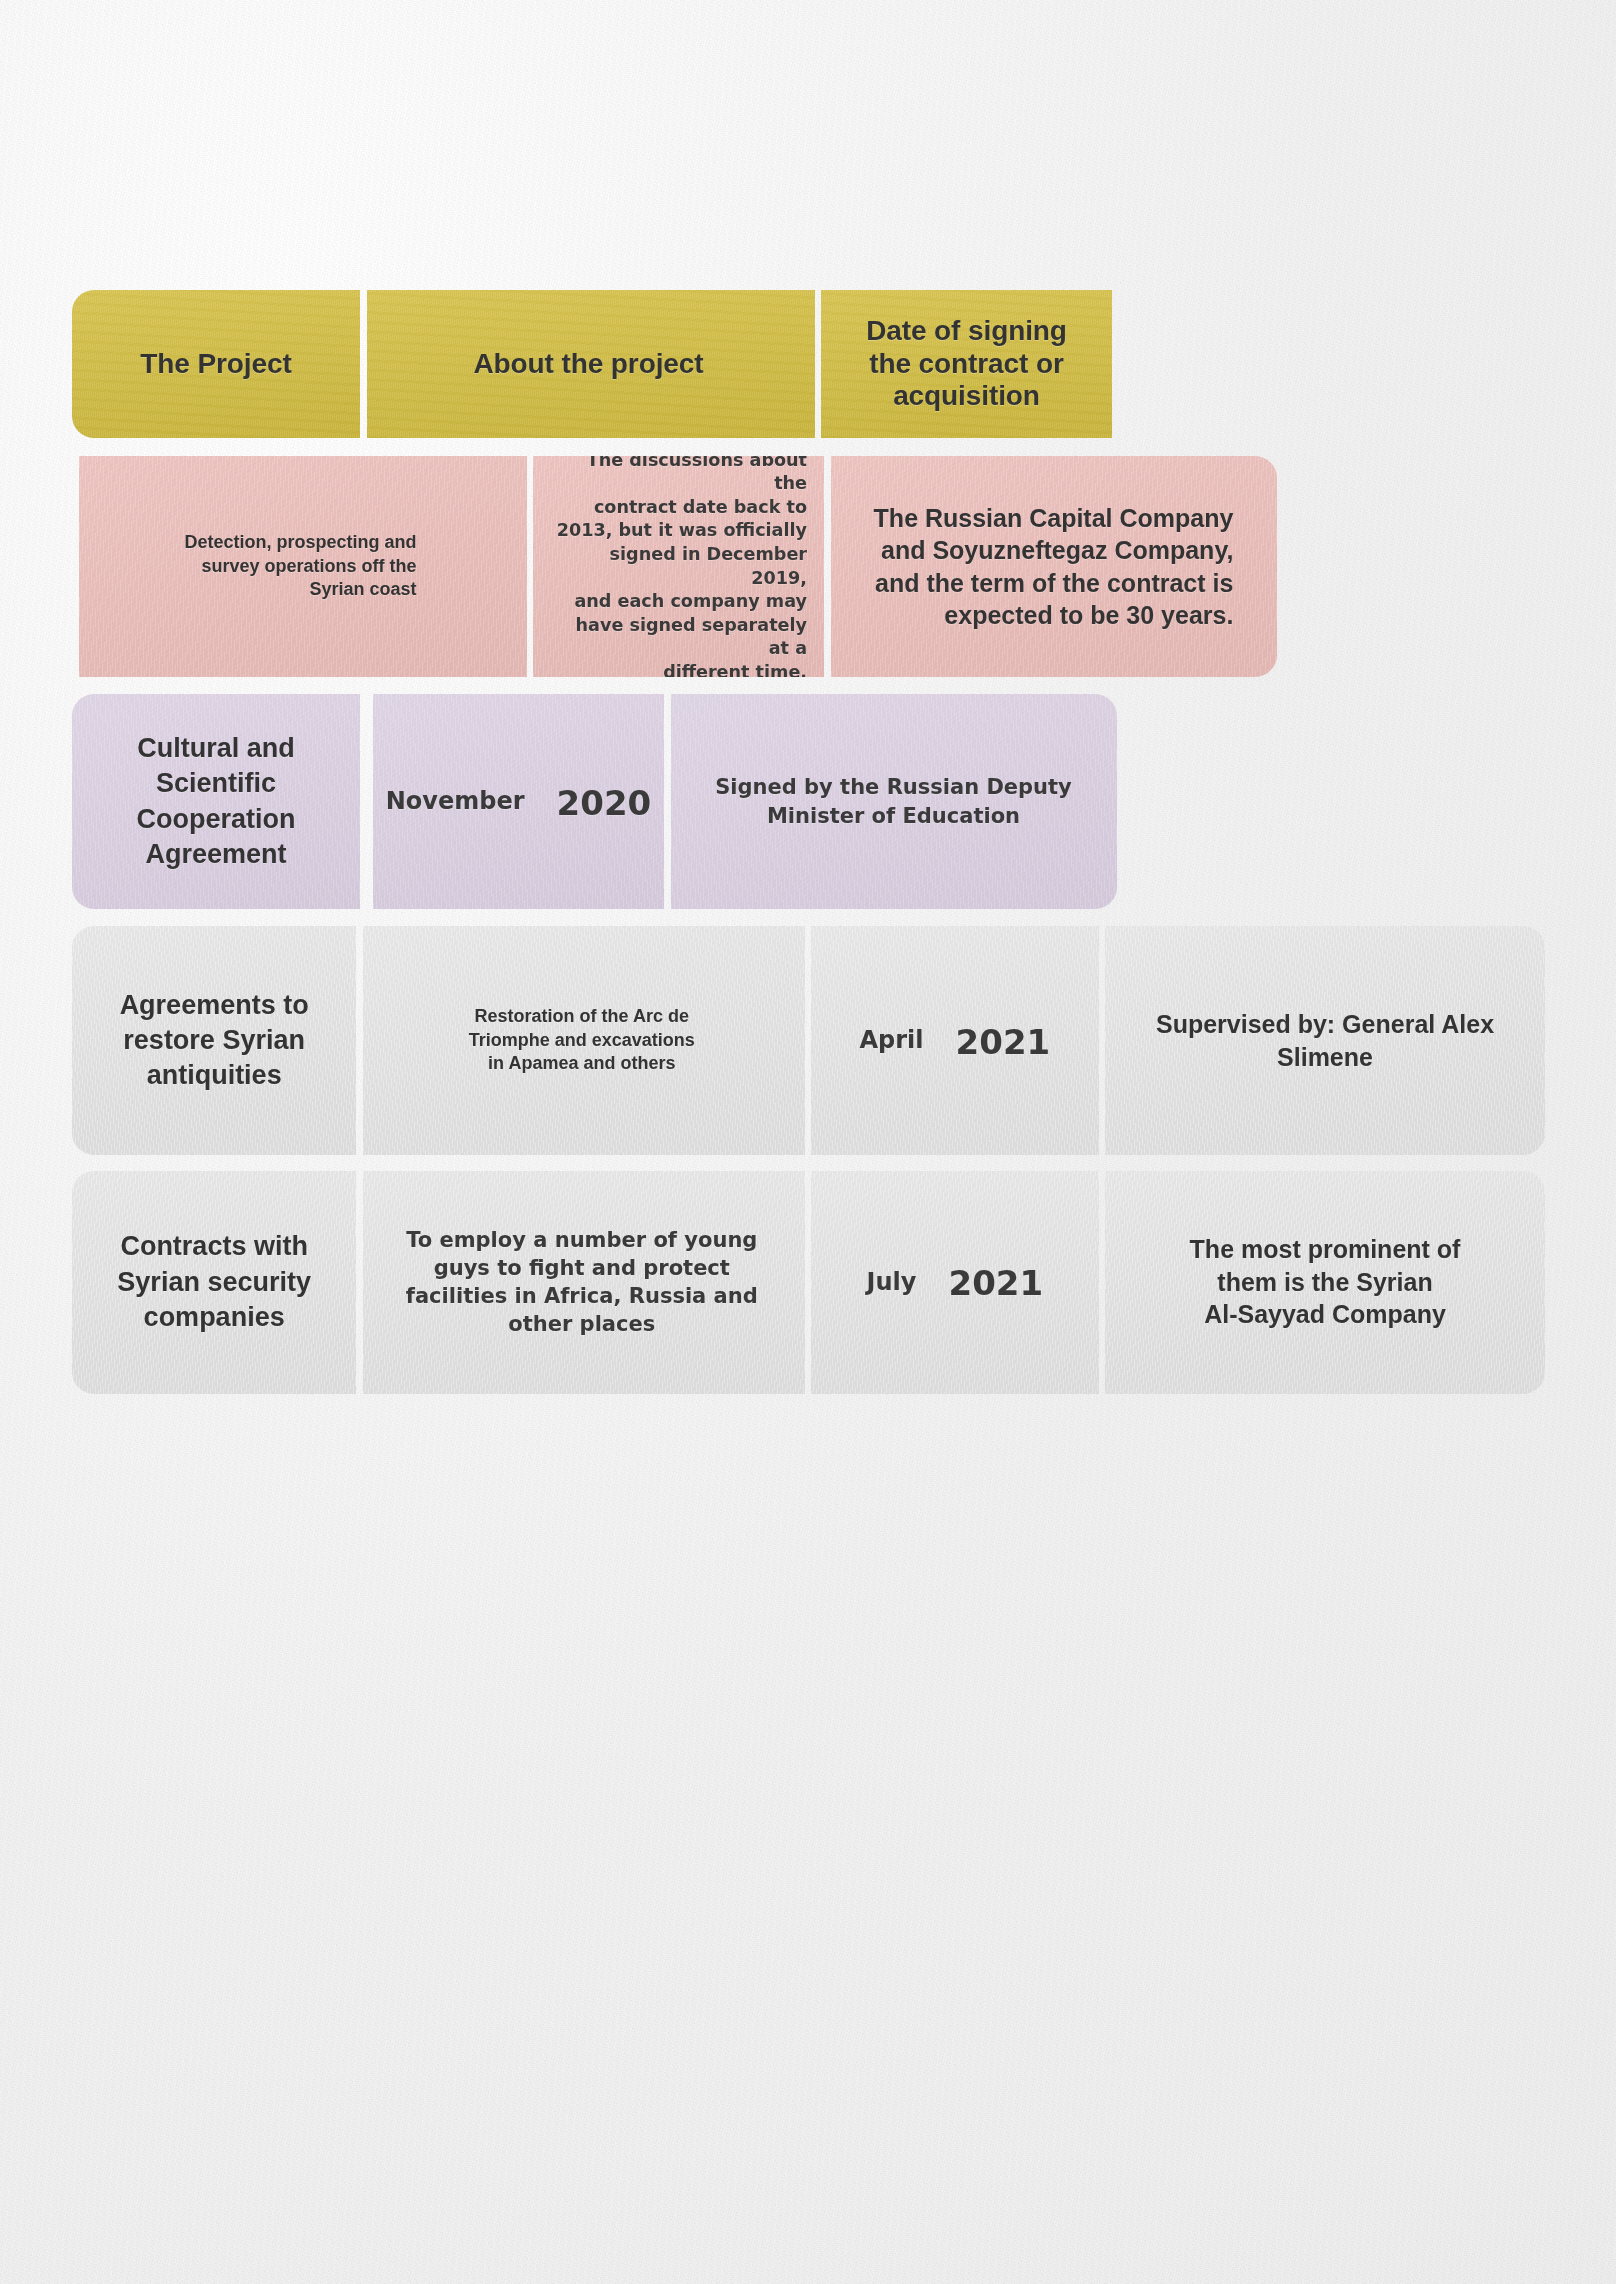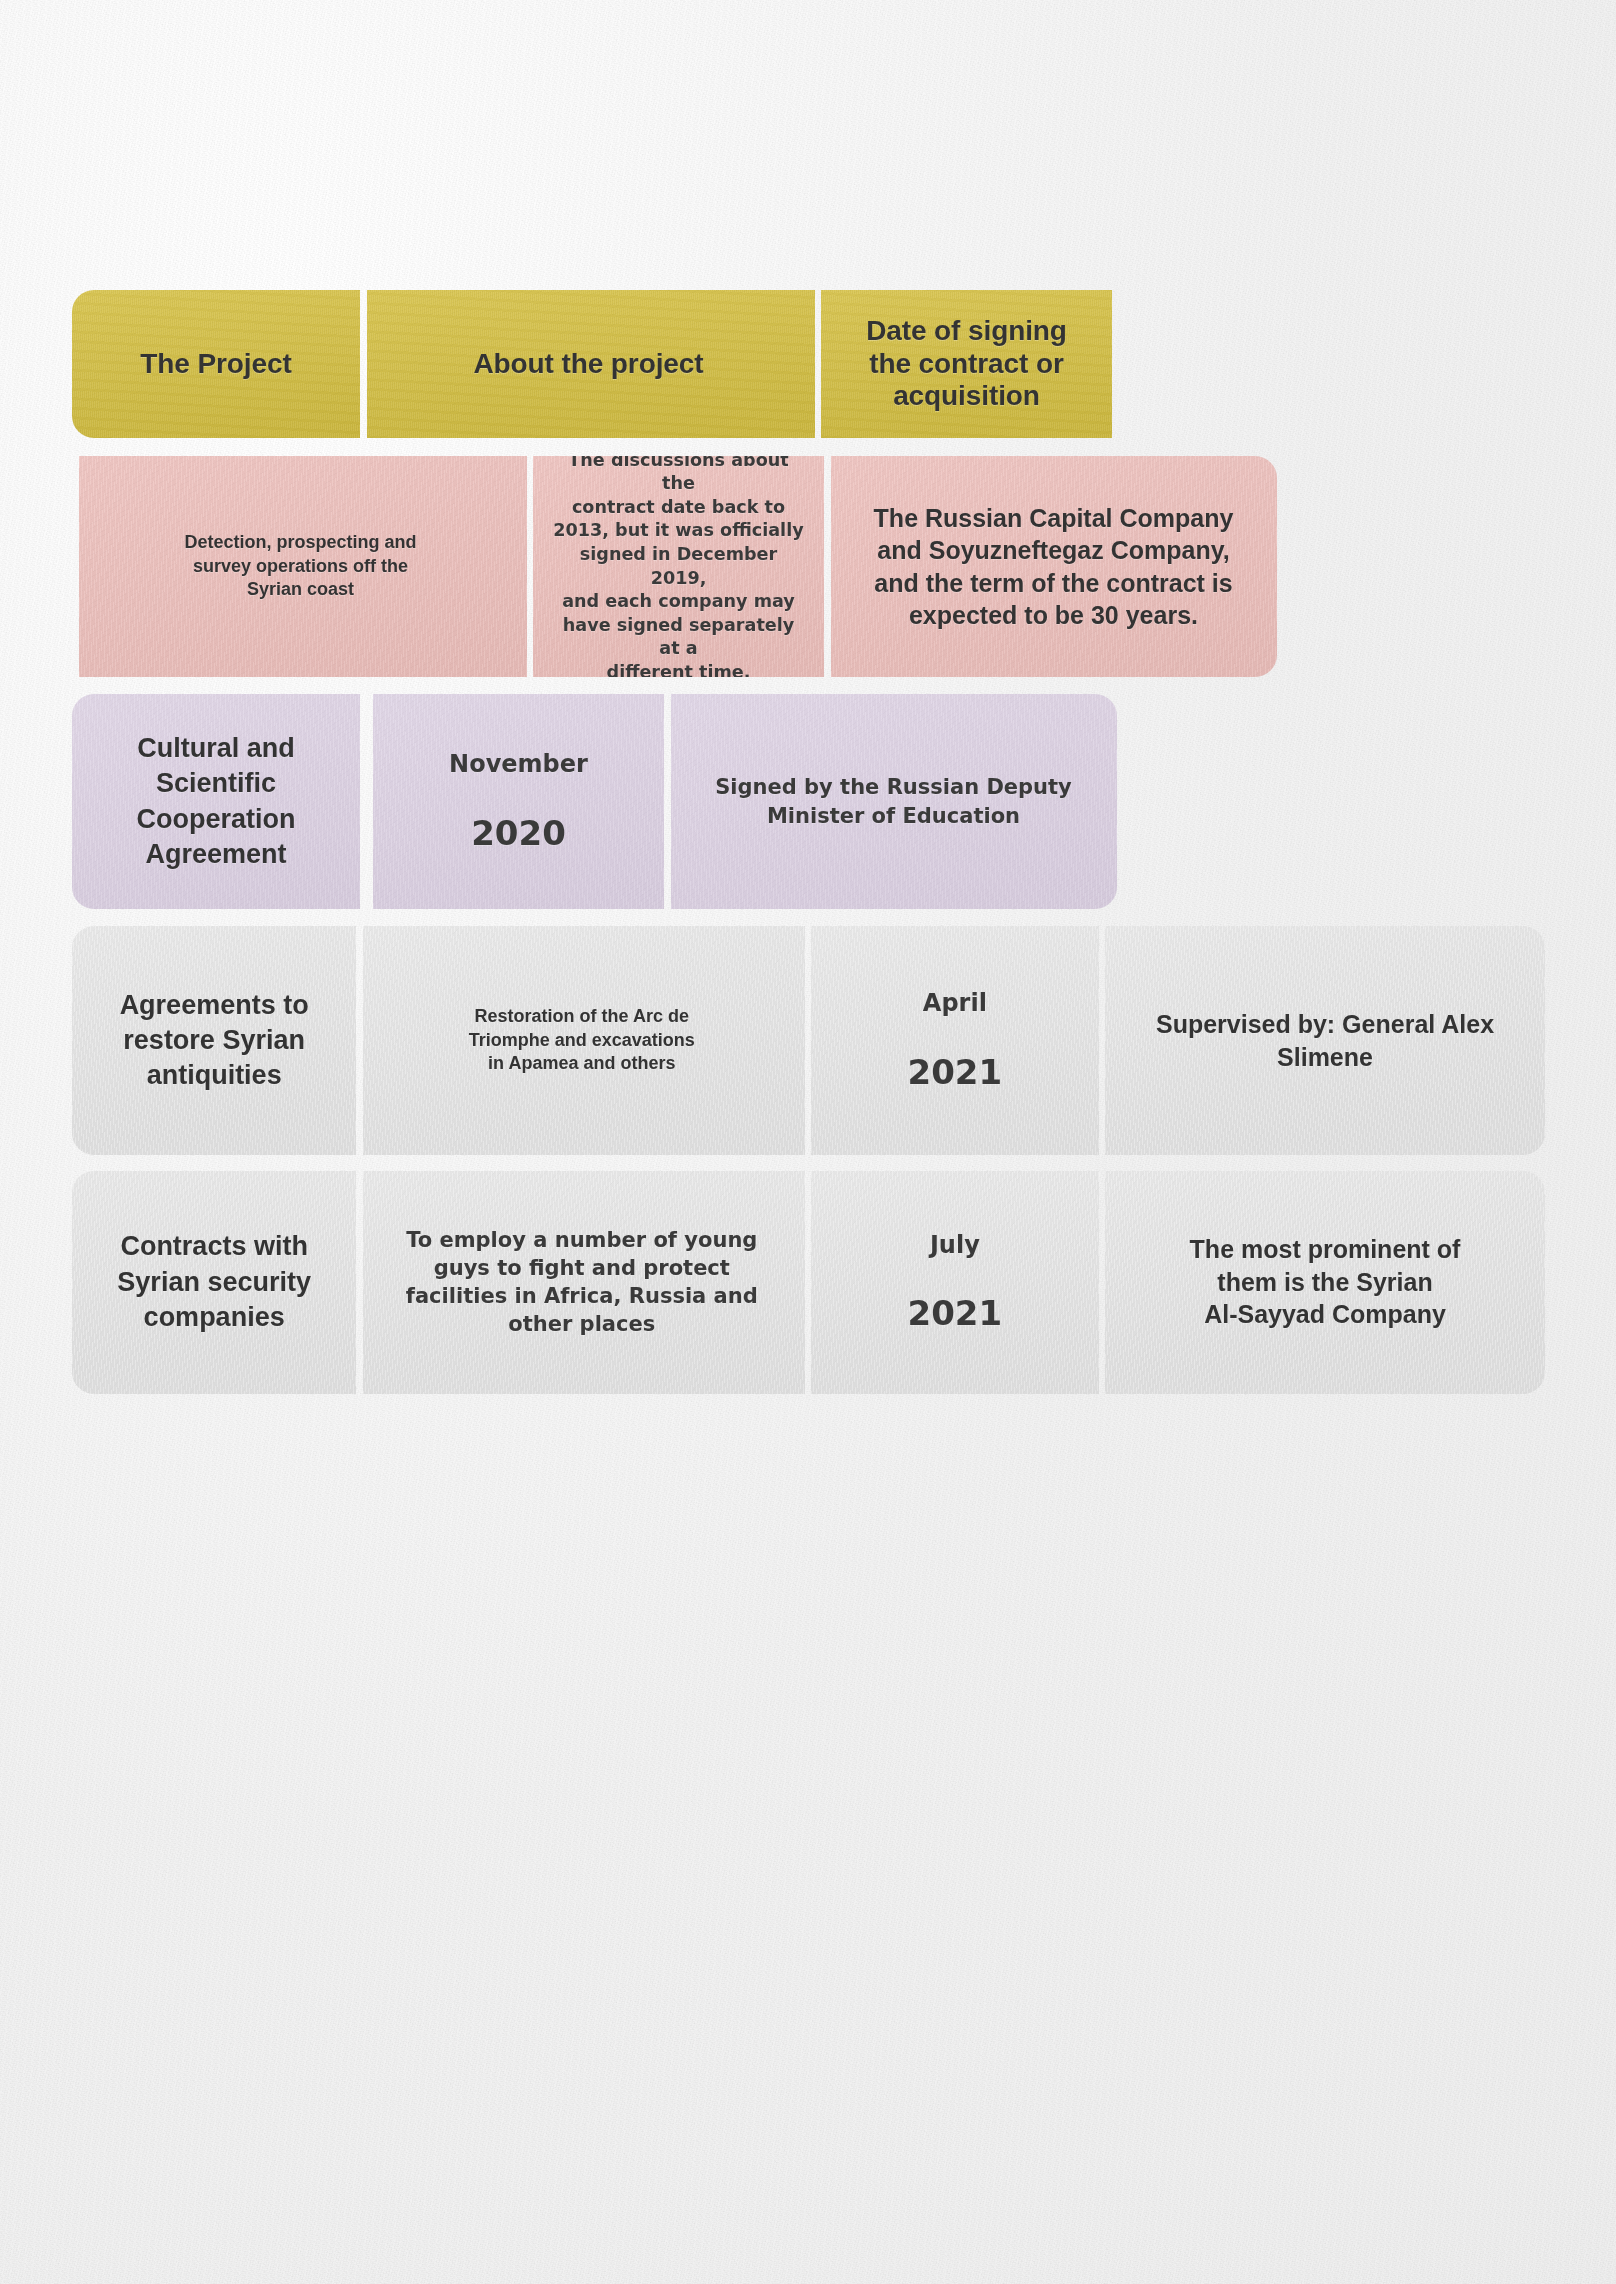--- a/index.html
+++ b/index.html
@@ -97,20 +97,21 @@
   #row-1 { height: 215px; margin-bottom: 17px; }
   #row-2 { height: 229px; margin-bottom: 15.6px; }
   #row-3 { height: 223px; }
 
   #row-0 .cell {
     background-color: #eec1bd;
     background-image:
       repeating-linear-gradient(88deg, rgba(255,255,255,0.10) 0 0.7px, rgba(0,0,0,0.018) 0.7px 2.6px),
       repeating-linear-gradient(-28deg, rgba(0,0,0,0.02) 0 0.7px, transparent 0.7px 3.9px),
       linear-gradient(170deg, rgba(255,255,255,0.09), rgba(0,0,0,0.035));
+    text-align: right;
   }
   #row-1 .cell {
     background-color: #ddd2e4;
     background-image:
       repeating-linear-gradient(92deg, rgba(255,255,255,0.11) 0 0.7px, rgba(0,0,0,0.016) 0.7px 2.6px),
       repeating-linear-gradient(-34deg, rgba(0,0,0,0.018) 0 0.7px, transparent 0.7px 3.9px),
       linear-gradient(168deg, rgba(255,255,255,0.10), rgba(0,0,0,0.032));
   }
   #row-2 .cell {
     background-color: #e5e5e5;
@@ -155,21 +156,21 @@
   .s-project  { font-size: 27px; line-height: 1.30; }
   .s-about    { font-size: 18px; line-height: 1.33; }
   .s-note     { font-size: 25px; line-height: 1.30; }
   .s-smallnote{ font-size: 17.6px; line-height: 1.34; }
   .s-month    { font-size: 24px; line-height: 1.18; }
   .s-year     { font-size: 34px; line-height: 1.18; margin-top: 2.6px; }
   .s-signed   { font-size: 21px; line-height: 1.34; }
 
   .date-stack {
     display: flex;
-    flex-direction: column;
+    flex-direction: row;
     align-items: center;
     justify-content: center;
     z-index: 2;
     position: relative;
     gap: 32px;
   }
 </style>
 </head>
 <body>
 

